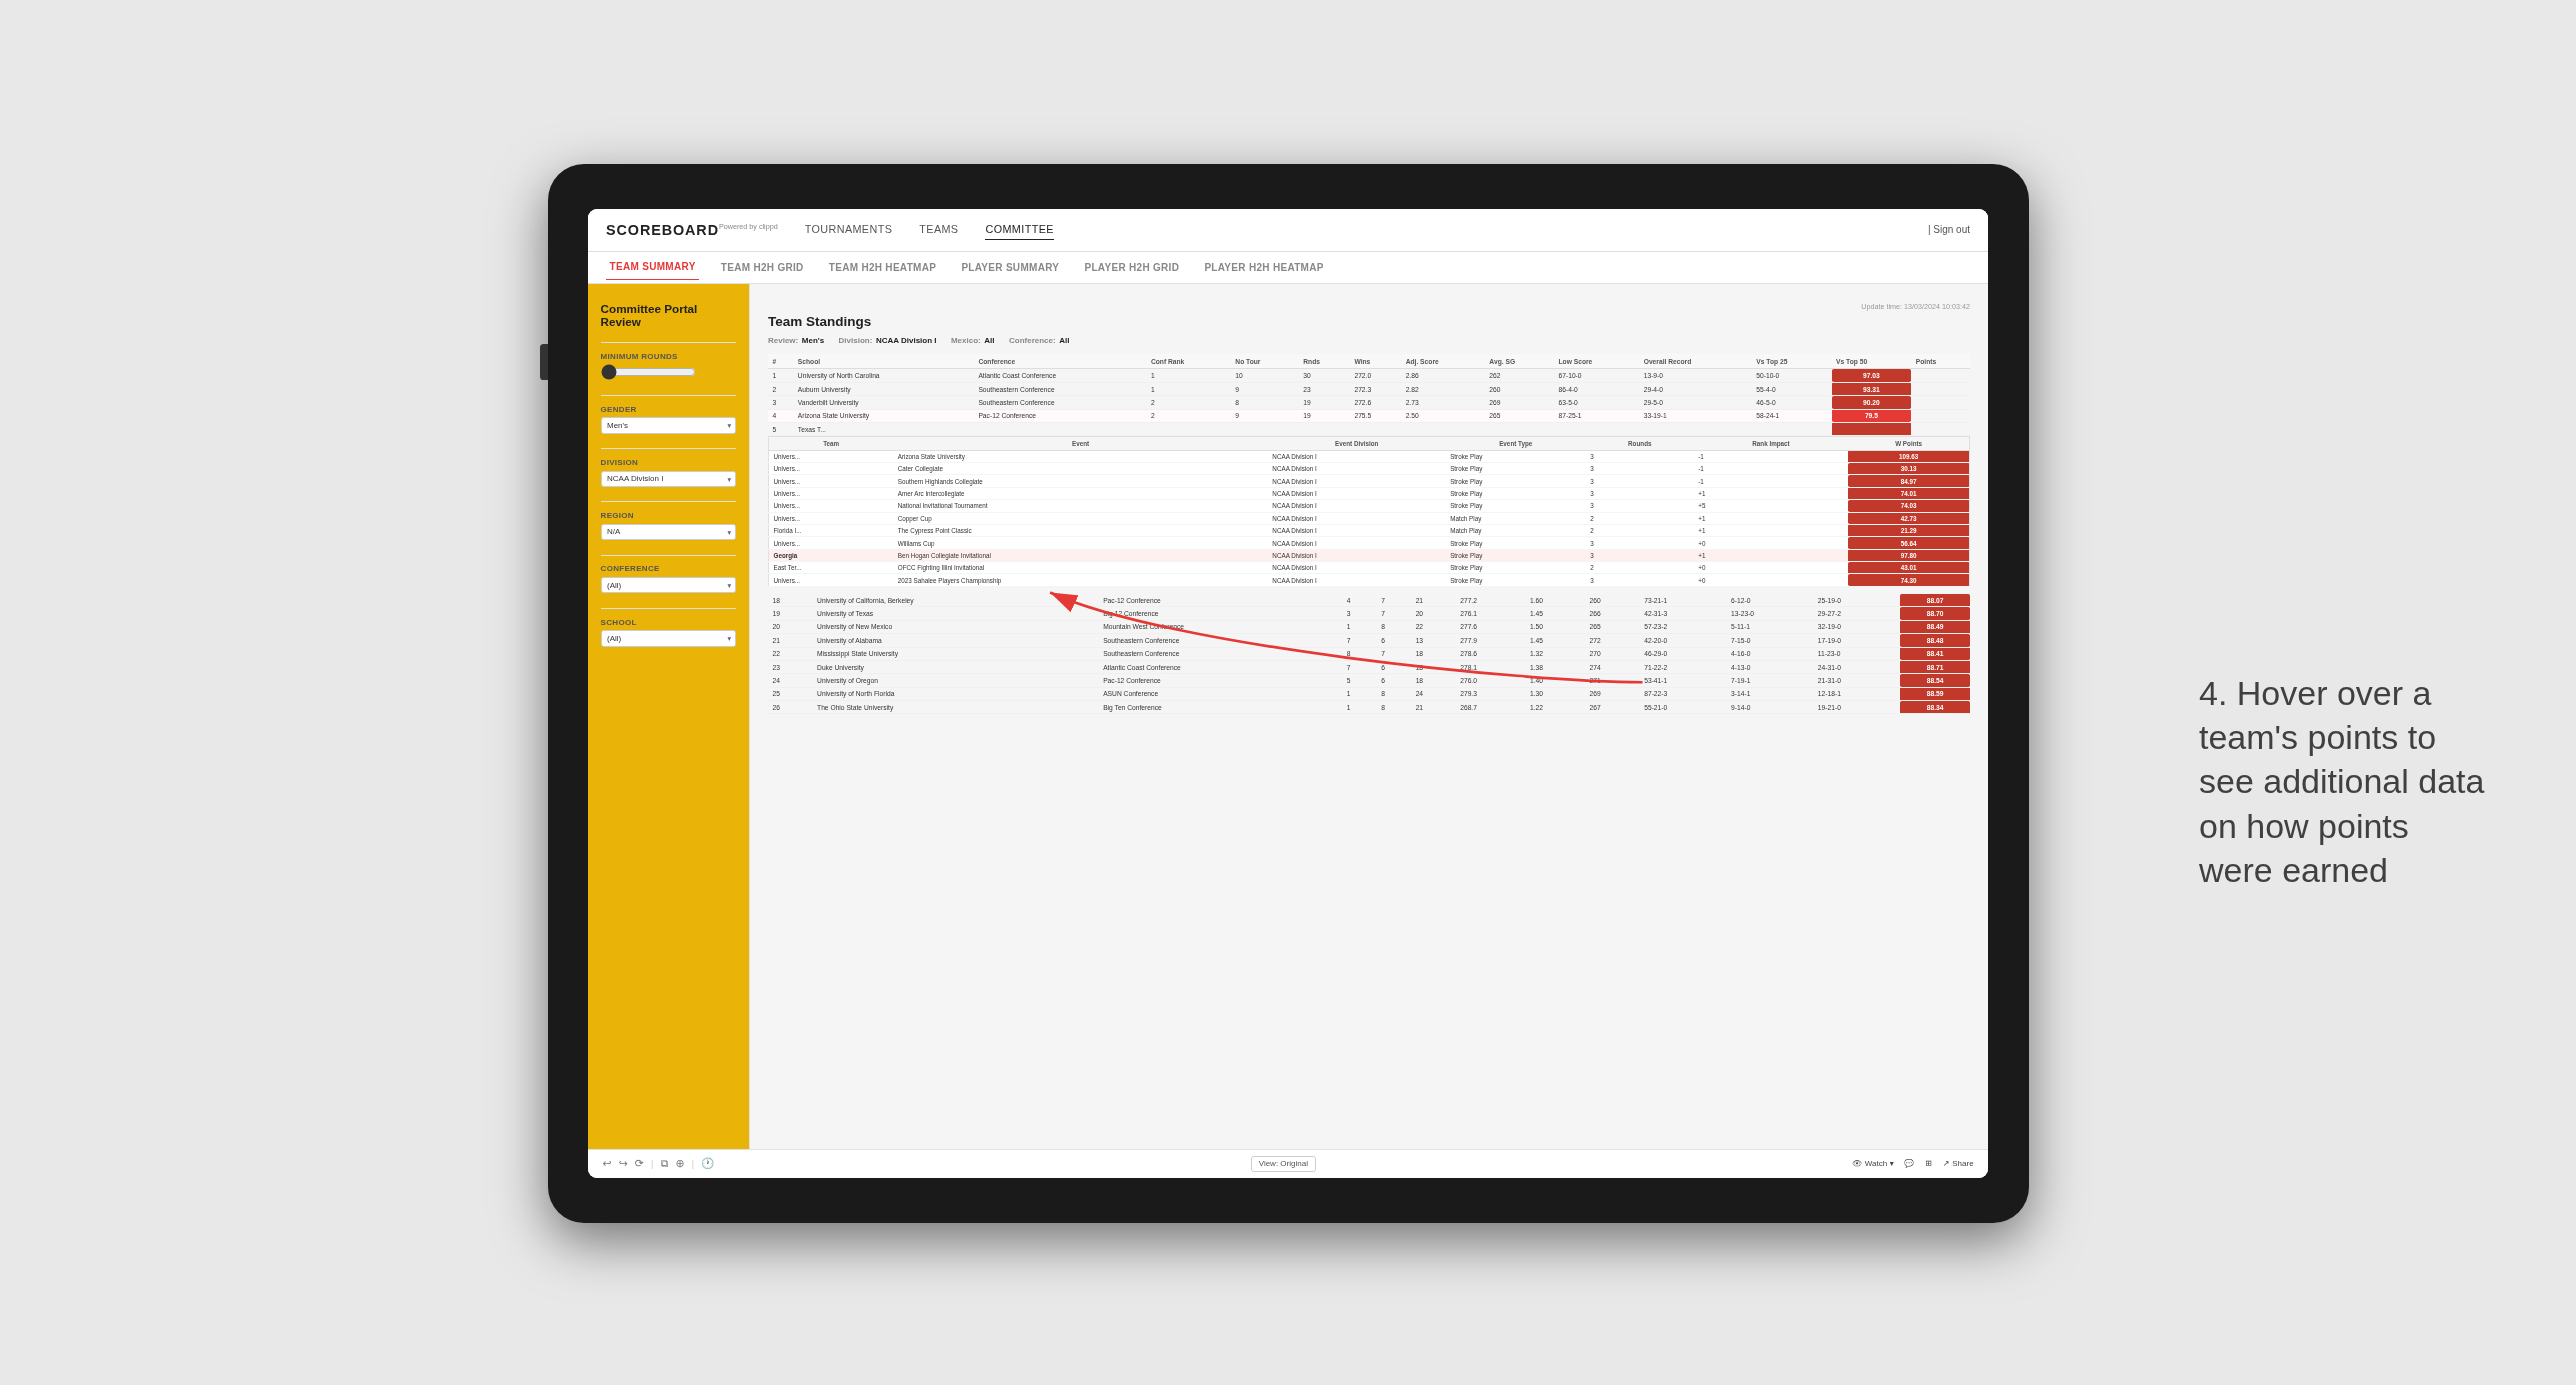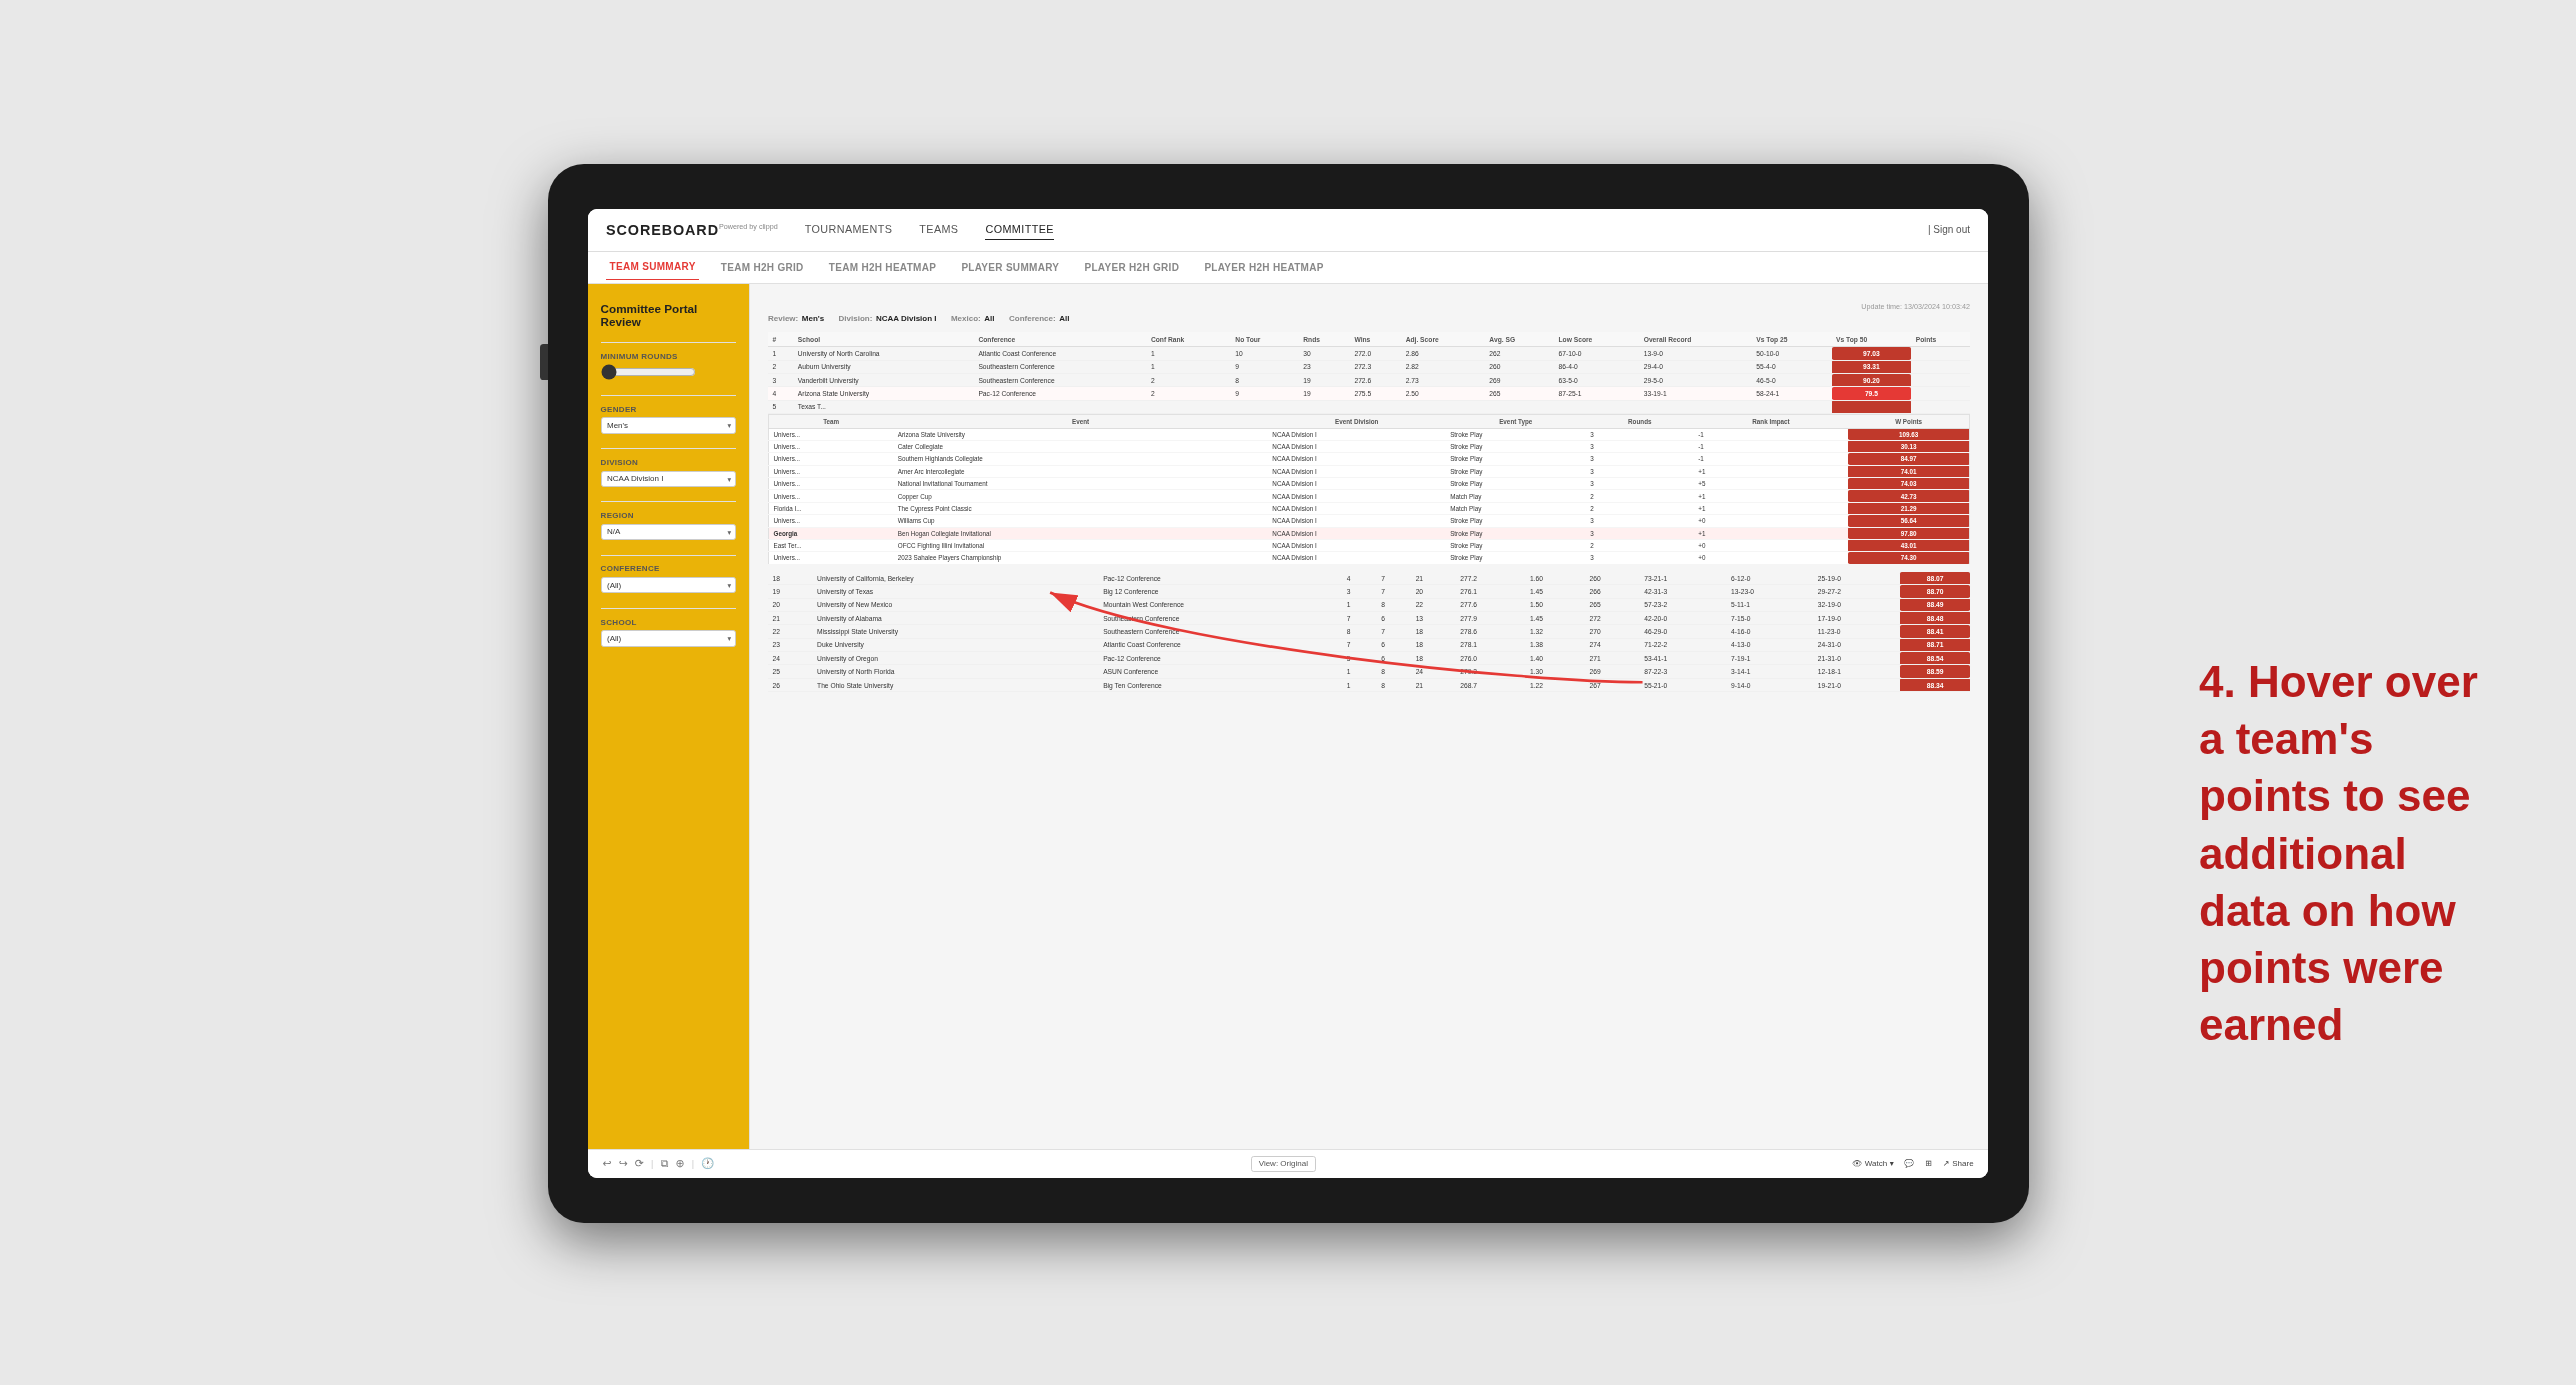--- a/index.html
+++ b/index.html
@@ -349,23 +349,23 @@
       gap: 2.7px;
     }
 
     
     .annotation-box {
       position: absolute;
       right: 90px;
       top: 50%;
       transform: translateY(-10%);
       width: 287px;
-      font-size: 44px;
-      font-weight: 700;
-      color: #b91c1c;
+      font-size: 34px;
+      font-weight: 400;
+      color: #404040;
       line-height: 1.3;
     }
 
     
     .rank-num { color: #888; }
   </style>
 </head>
 <body>
 
 <div class="annotation-box">
@@ -465,20 +465,21 @@
             <select class="sidebar-select">
               <option>(All)</option>
             </select>
           </div>
         </div>
       </div>
 
       <div class="content-panel">
 
         <div class="update-time">Update time: 13/03/2024 10:03:42</div>
+        <div class="standings-title">Team Standings</div>
 
         <div class="filter-row">
           <div class="filter-item">
             <span class="filter-label">Review: </span>
             <span class="filter-value">Men's</span>
           </div>
           <div class="filter-item">
             <span class="filter-label">Division: </span>
             <span class="filter-value">NCAA Division I</span>
           </div>

